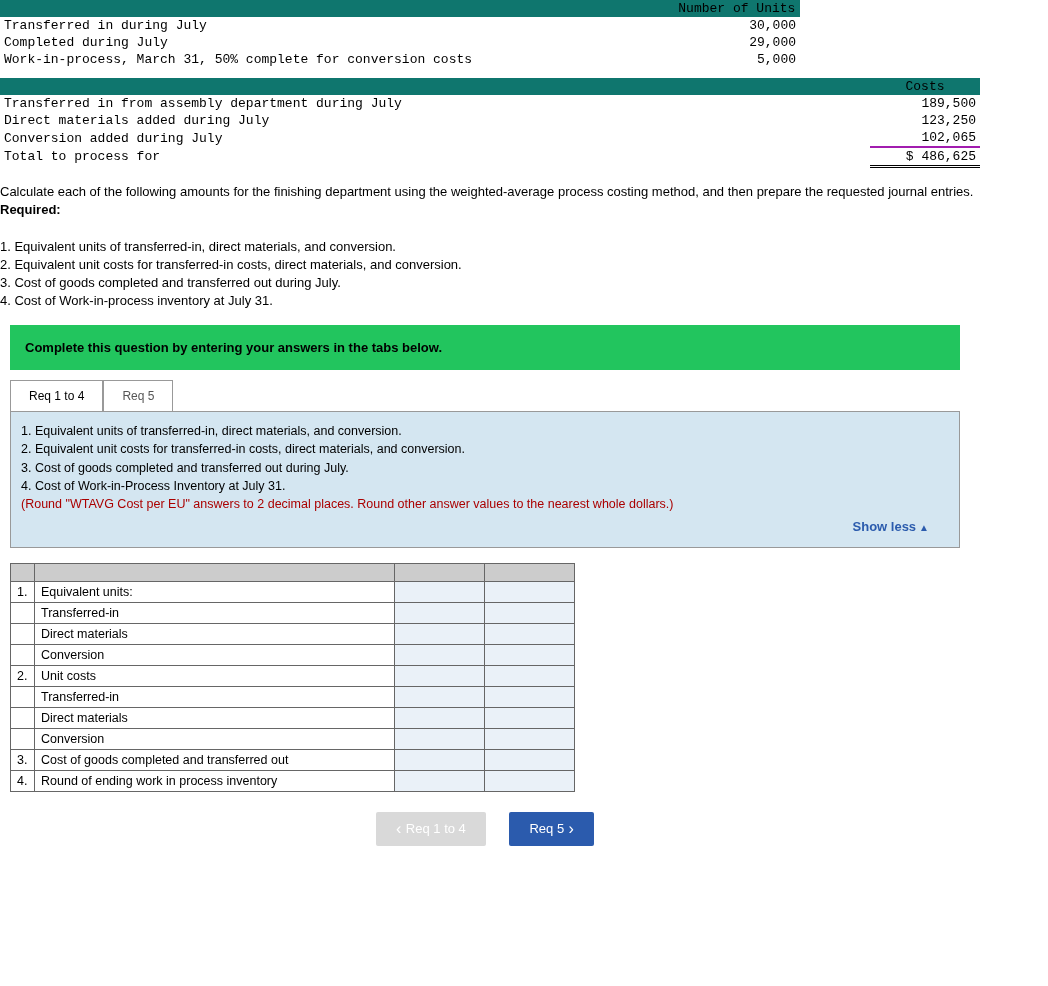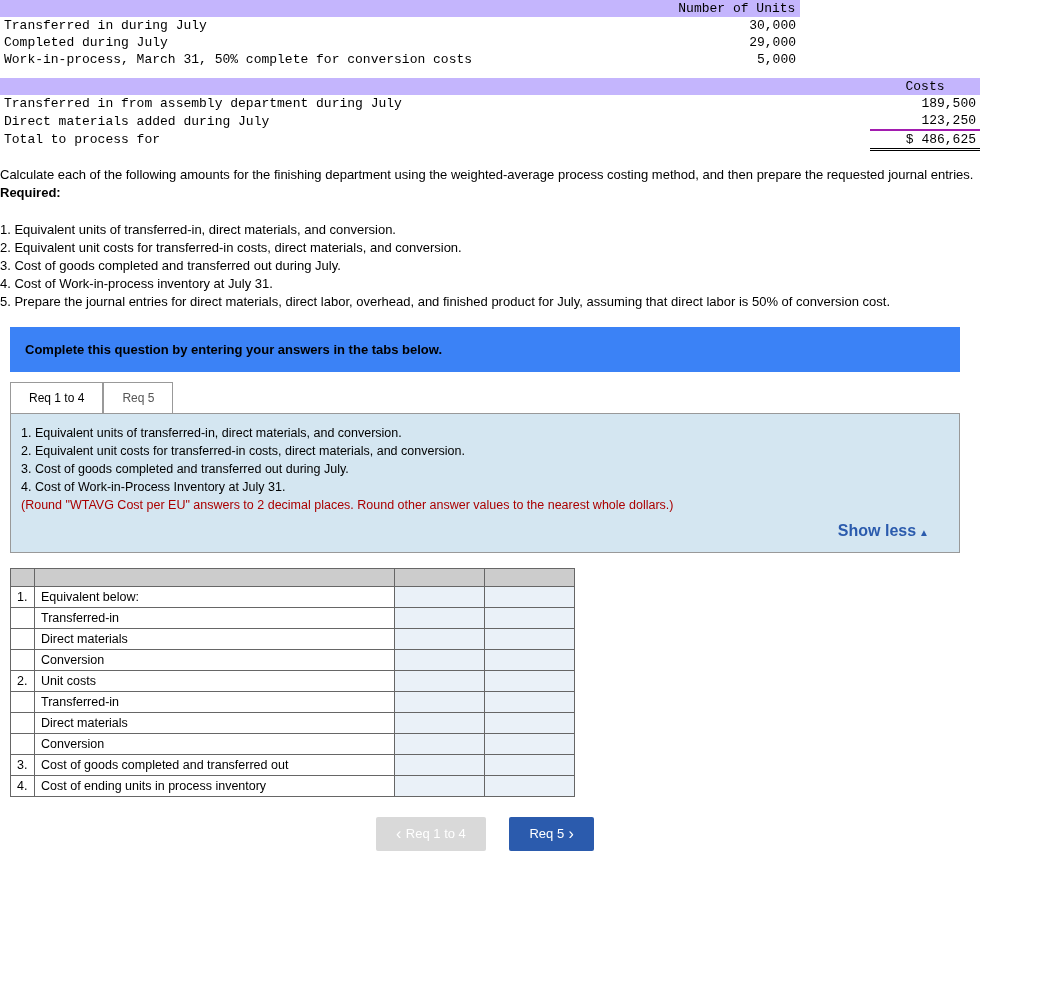--- a/index.html
+++ b/index.html
@@ -7,33 +7,33 @@
       font-family: Arial, sans-serif;
       font-size: 13px;
       margin: 0;
       padding: 0;
       color: #000;
       width: 1048px;
     }
     .mono { font-family: 'Courier New', monospace; font-size: 13px; }
     .data-tbl { border-collapse: collapse; margin-bottom: 10px; }
     .data-tbl td, .data-tbl th { padding: 1px 4px; }
-    .hdr { background: #c4b5fd; }
+    .hdr { background: #0f766e; }
     .rt { text-align: right; }
     .ct { text-align: center; }
     .underline-top { border-top: 2px solid #a21caf; }
     .narrative { padding: 5px 0; line-height: 1.4; }
     .narrative strong { color: #000; }
-    .gray-box { background: #3b82f6; margin: 10px 0 0 10px; padding: 15px; width: 950px; }
+    .gray-box { background: #22c55e; margin: 10px 0 0 10px; padding: 15px; width: 950px; }
     .tabs-row { margin: 10px 0 0 10px; }
     .tab { display: inline-block; border: 1px solid #999; border-bottom: none; padding: 8px 18px; font-size: 12px; cursor: pointer; background: #fff; }
     .tab.inactive { color: #555; }
     .blue-box { background: #d4e6f1; border: 1px solid #999; margin: 0 0 0 10px; padding: 10px; width: 950px; font-family: Tahoma, sans-serif; font-size: 12.5px; line-height: 1.45; position: relative; }
     .blue-box .note { color: #a00; }
-    .showless { color: #2b5bad; font-weight: bold; text-align: right; padding-right: 20px; font-size: 16px; margin-top: 5px; cursor:pointer; }
+    .showless { color: #2b5bad; font-weight: bold; text-align: right; padding-right: 20px; font-size: 13px; margin-top: 5px; cursor:pointer; }
     .answers-tbl { border-collapse: collapse; margin: 15px 0 0 10px; }
     .answers-tbl td { border: 1px solid #666; padding: 3px 6px; font-size: 12.5px; height: 21px; }
     .answers-tbl .numcol { width: 24px; text-align: left; }
     .answers-tbl .labelcol { width: 360px; }
     .answers-tbl .valcol { width: 90px; background: #eaf1f8; }
     .answers-tbl .grayhdr td { background: #ccc; height: 18px; }
     .nav-btns { margin: 20px 0 0 10px; text-align: center; width: 950px; }
     .nav-btn { display: inline-block; padding: 8px 20px; font-size: 13px; margin: 0 10px; border-radius: 2px; cursor:pointer; }
     .nav-prev { background: #d9d9d9; color: #fff; }
     .nav-next { background: #2b5bad; color: #fff; }
@@ -73,35 +73,38 @@
       </tr>
   <tr>
         <td>Transferred in from assembly department during July</td>
         <td class="rt">189,500</td>
       </tr>
   <tr>
         <td>Direct materials added during July</td>
         <td class="rt">123,250</td>
       </tr>
   <tr>
+        <td>Conversion added during July</td>
+        <td class="rt">102,065</td>
+      </tr>
+  <tr>
         <td>Total to process for</td>
         <td class="rt underline-top" style="border-bottom:3px double #000;">$ 486,625</td>
       </tr>
 </tbody>
   </table>
 
 <div class="narrative">
   <div>Calculate each of the following amounts for the finishing department using the weighted-average process costing method, and then prepare the requested journal entries.</div>
   <div><strong>Required:</strong></div>
   <br>
   <div>1. Equivalent units of transferred-in, direct materials, and conversion.</div>
   <div>2. Equivalent unit costs for transferred-in costs, direct materials, and conversion.</div>
   <div>3. Cost of goods completed and transferred out during July.</div>
   <div>4. Cost of Work-in-process inventory at July 31.</div>
-  <div>5. Prepare the journal entries for direct materials, direct labor, overhead, and finished product for July, assuming that direct labor is 50% of conversion cost.</div>
 </div>
 
 <div class="gray-box">
   <strong>Complete this question by entering your answers in the tabs below.</strong>
 </div>
 
 <div class="tabs-row">
   <span class="tab">Req 1 to 4</span><span class="tab inactive">Req 5</span>
 </div>
 
@@ -117,21 +120,21 @@
 <table class="answers-tbl">
   <tbody>
       <tr class="grayhdr">
         <td class="numcol"></td>
         <td class="labelcol"></td>
         <td class="valcol" style="background:#ccc;"></td>
         <td class="valcol" style="background:#ccc;"></td>
       </tr>
   <tr>
         <td class="numcol">1.</td>
-        <td class="labelcol">Equivalent below:</td>
+        <td class="labelcol">Equivalent units:</td>
         <td class="valcol"></td>
         <td class="valcol"></td>
       </tr>
   <tr>
         <td class="numcol"></td>
         <td class="labelcol">Transferred-in</td>
         <td class="valcol"></td>
         <td class="valcol"></td>
       </tr>
   <tr>
@@ -171,21 +174,21 @@
         <td class="valcol"></td>
       </tr>
   <tr>
         <td class="numcol">3.</td>
         <td class="labelcol">Cost of goods completed and transferred out</td>
         <td class="valcol"></td>
         <td class="valcol"></td>
       </tr>
   <tr>
         <td class="numcol">4.</td>
-        <td class="labelcol">Cost of ending units in process inventory</td>
+        <td class="labelcol">Round of ending work in process inventory</td>
         <td class="valcol"></td>
         <td class="valcol"></td>
       </tr>
 </tbody>
   </table>
 
 <div class="nav-btns">
   <span class="nav-btn nav-prev"><span class="chev-l"></span><span>Req 1 to 4</span></span>
   <span class="nav-btn nav-next"><span>Req 5</span><span class="chev-r"></span></span>
 </div>

